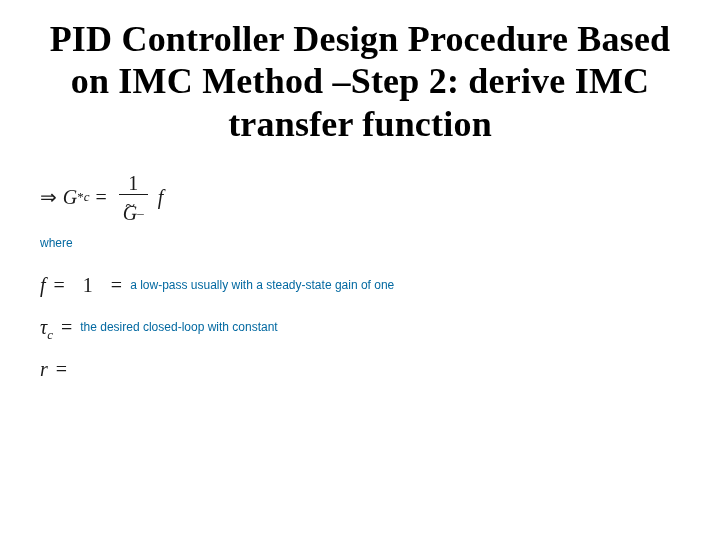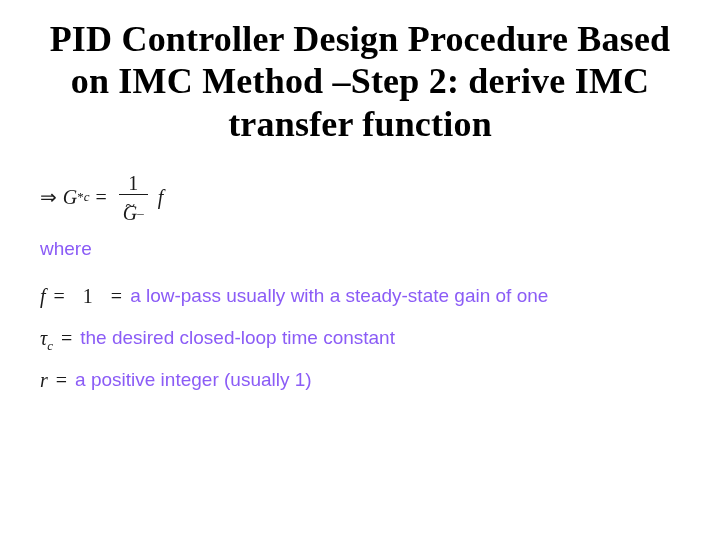--- a/index.html
+++ b/index.html
@@ -87,21 +87,21 @@
     align-items: center;
   }
   .def-lhs {
     min-width: 0;
     display: inline-flex;
     align-items: center;
   }
   .def-eq {
     margin: 0 8px;
   }
-  .desc { font-family: "Segoe UI", Arial, sans-serif; font-size: 19px; color:#8b5cf6; }
+  .desc { font-family: "Segoe UI", Arial, sans-serif; font-size: 12px; color:#0369a1; }
   .math { font-family: "Cambria Math", "Times New Roman", serif; }
 </style>
 </head>
 <body>
 
 <div class="slide">
 
   <h1 class="title">PID Controller Design Procedure Based on IMC Method –Step 2: derive IMC transfer function</h1>
 
   <div class="body">
@@ -138,23 +138,22 @@
       </span>
       <span class="def-eq math">=</span>
       <span class="desc">a low-pass usually with a steady-state gain of one</span>
     </div>
 
     <div class="def-row">
       <span class="math">
         <span class="ital">τ</span><span class="sub ital">c</span>
       </span>
       <span class="def-eq math">=</span>
-      <span class="desc">the desired closed-loop time constant</span>
+      <span class="desc">the desired closed-loop with constant</span>
     </div>
 
     <div class="def-row">
       <span class="math ital">r</span>
       <span class="def-eq math">=</span>
-      <span class="desc">a positive integer (usually 1)</span>
     </div>
 
   </div>
 </div>
 
 </body></html>

